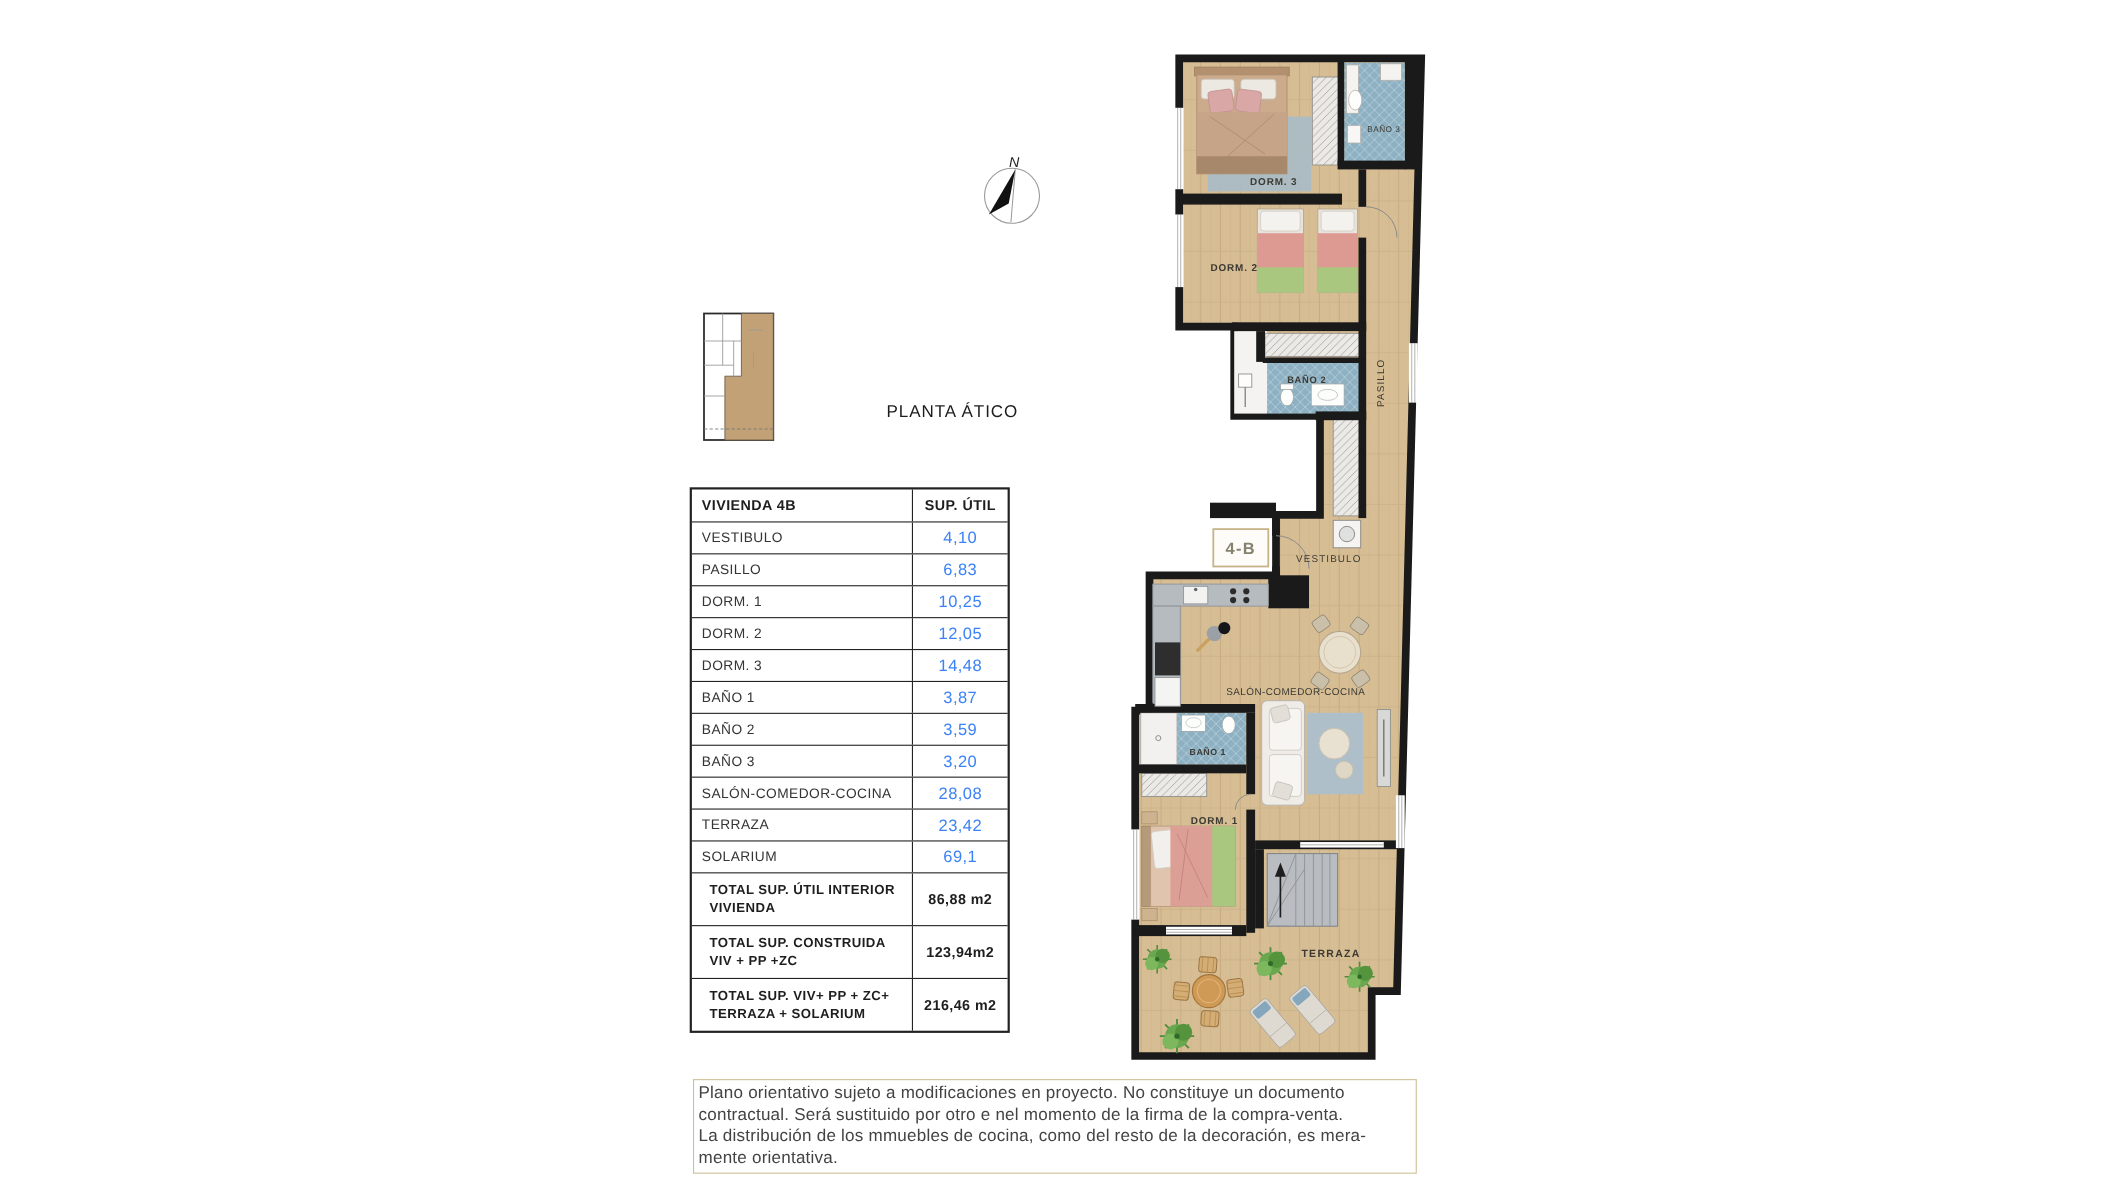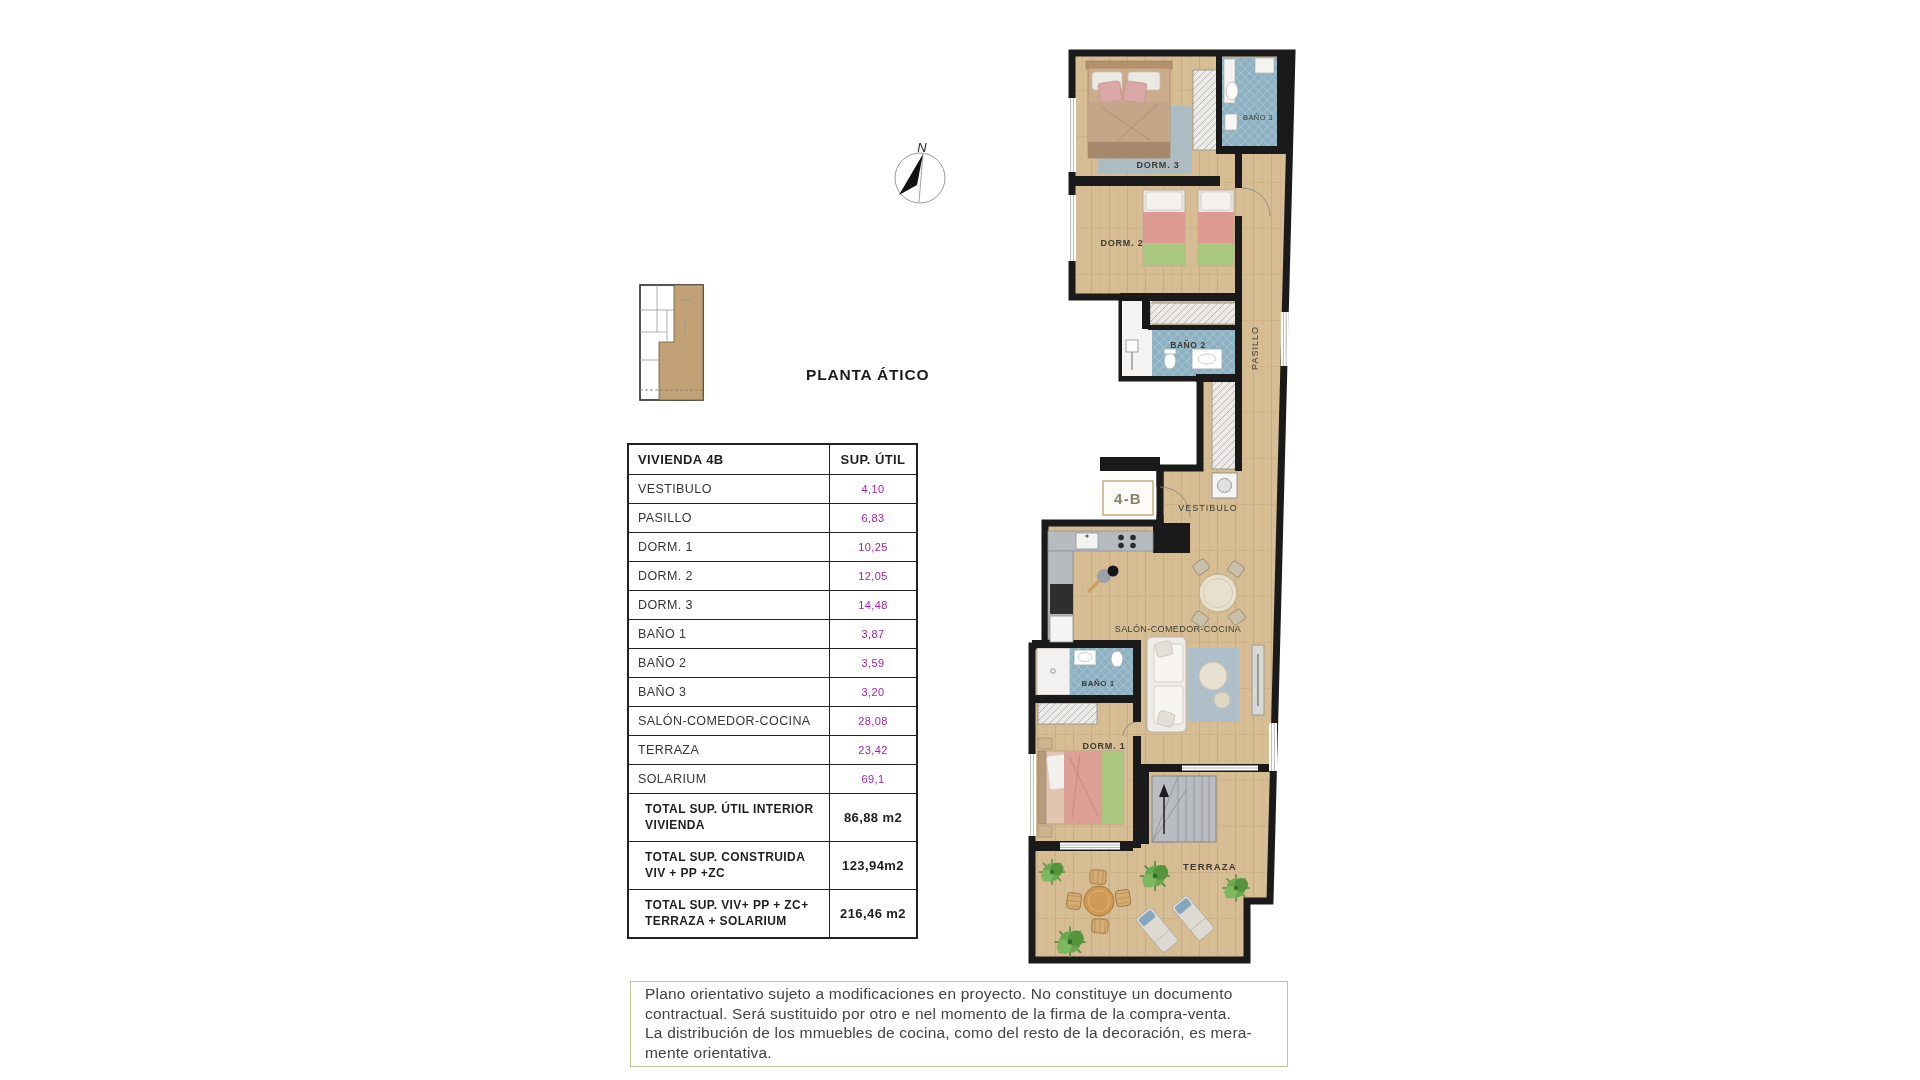--- a/index.html
+++ b/index.html
@@ -4,54 +4,54 @@
 <style>
   html,body{margin:0;padding:0;}
   body{
     width:1920px;height:1080px;position:relative;background:#ffffff;
     font-family:"Liberation Sans", sans-serif;overflow:hidden;color:#2e2e2e;
   }
   .abs{position:absolute;}
 
   
   .plan-title{
-    left:806px;top:366px;font-size:15.5px;font-weight:bold;
+    left:806px;top:366px;font-size:15.5px;font-weight:normal;
     letter-spacing:0.8px;color:#1c1c1c;white-space:nowrap;
   }
 
   
   .area-table{
     left:627px;top:443px;width:291px;background:#fff;
     border:2px solid #222;box-sizing:border-box;
   }
   .t-row{display:flex;border-bottom:1.5px solid #222;height:28px;}
   .t-row:last-child{border-bottom:none;justify-content:flex-end;}
   .t-label{
     width:201px;border-right:1.5px solid #222;box-sizing:border-box;
     display:flex;align-items:center;padding-left:9px;
     font-size:12.5px;letter-spacing:0.4px;color:#353535;
   }
   .t-value{
     flex:1;display:flex;align-items:center;justify-content:center;
-    font-size:11px;letter-spacing:0.4px;color:#a21caf;
+    font-size:15px;letter-spacing:0.4px;color:#3b82f6;
   }
   .t-head{height:29px;}
   .t-head .t-label,.t-head .t-value{font-weight:bold;font-size:13px;color:#1e1e1e;}
   .t-total{height:47px;}
   .t-total .t-label{
     font-weight:bold;font-size:12px;line-height:1.3;
     padding:2px 4px 2px 16px;color:#1e1e1e;
   }
   .t-total .t-value{font-weight:bold;font-size:13px;color:#1e1e1e;}
 
   
   .disclaimer{
     left:630px;top:981px;width:658px;box-sizing:border-box;
     border:1.5px solid #cdbf96;background:#fff;
-    padding:2px 7px 4px 14px;
+    padding:2px 7px 4px 4px;
     font-size:15.5px;line-height:19.5px;color:#434343;letter-spacing:0.2px;
   }
   .disclaimer div{white-space:nowrap;}
 
   svg text{font-family:"Liberation Sans", sans-serif;}
 </style>
 </head>
 <body>
 
 <svg class="abs" style="left:637px;top:280px;" width="72" height="128" viewBox="0 0 72 128">

